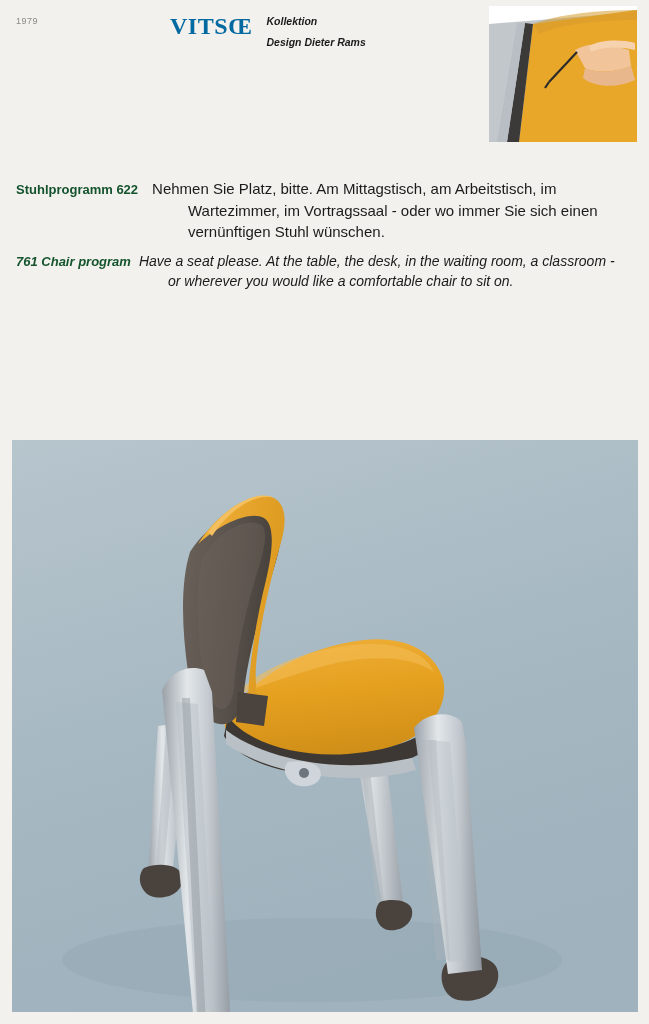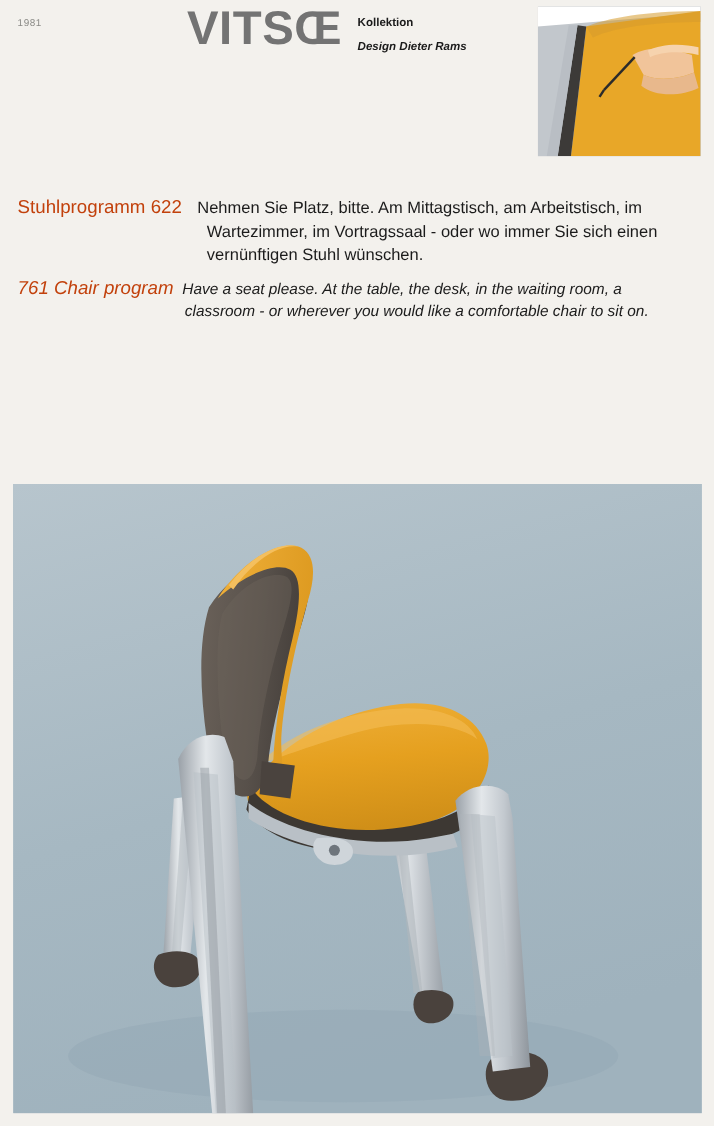--- a/index.html
+++ b/index.html
@@ -34,34 +34,35 @@
     color: #8a8a86;
   }
   .brand-block {
     position: absolute;
     left: 170px;
     top: 8px;
     display: flex;
     align-items: flex-start;
   }
   .brand {
-    font-family: Liberation Sans, sans-serif;
-    font-weight: bold;
-    font-size: 43px;
+    font-family: Liberation Serif, serif;
+    font-weight: bold;
+    font-size: 24px;
     letter-spacing: 0.5px;
     line-height: 36px;
-    color: #737373;
+    color: #0369a1;
   }
   .brand-right {
     margin-left: 14px;
     padding-top: 6px;
   }
   .kollektion {
     font-size: 10.5px;
     font-weight: bold;
+    font-style: italic;
     line-height: 14px;
     color: #1b1b1b;
   }
   .designer {
     font-size: 10.5px;
     font-weight: bold;
     font-style: italic;
     line-height: 14px;
     margin-top: 7px;
     color: #1b1b1b;
@@ -79,23 +80,23 @@
   }
   .thumb svg { display: block; }
 
   
   .txt-block {
     position: absolute;
     left: 16px;
     width: 612px;
   }
   .lbl {
-    font-weight: normal;
-    font-size: 17px;
-    color: #c2410c;
+    font-weight: bold;
+    font-size: 13px;
+    color: #14532d;
   }
   .lbl.ital {
     font-style: italic;
   }
   .body-de {
     font-size: 15px;
     line-height: 21px;
     color: #1b1b1b;
   }
   .body-it {
@@ -126,21 +127,21 @@
     background: #a9bac4;
     overflow: hidden;
   }
   .photo svg { display: block; }
 </style>
 </head>
 <body>
 
 <div class="page">
 
-  <div class="year">1981</div>
+  <div class="year">1979</div>
 
   <div class="brand-block">
     <div class="brand">VITSŒ</div>
     <div class="brand-right">
       <div class="kollektion">Kollektion</div>
       <div class="designer">Design Dieter Rams</div>
     </div>
   </div>
 
   <div class="thumb">

